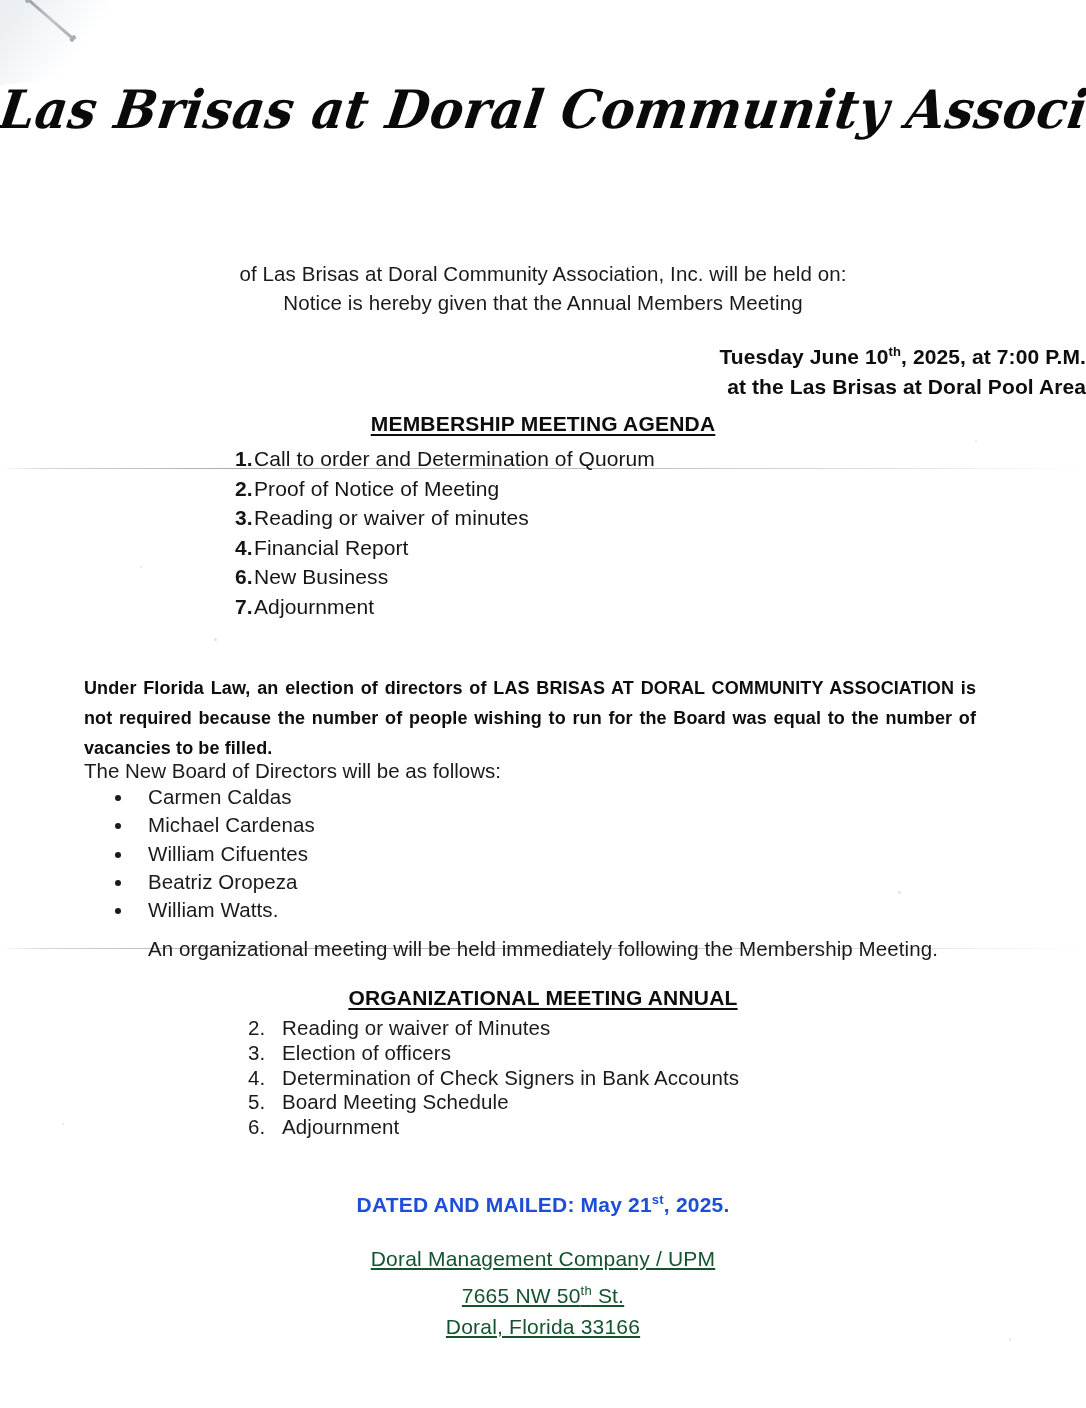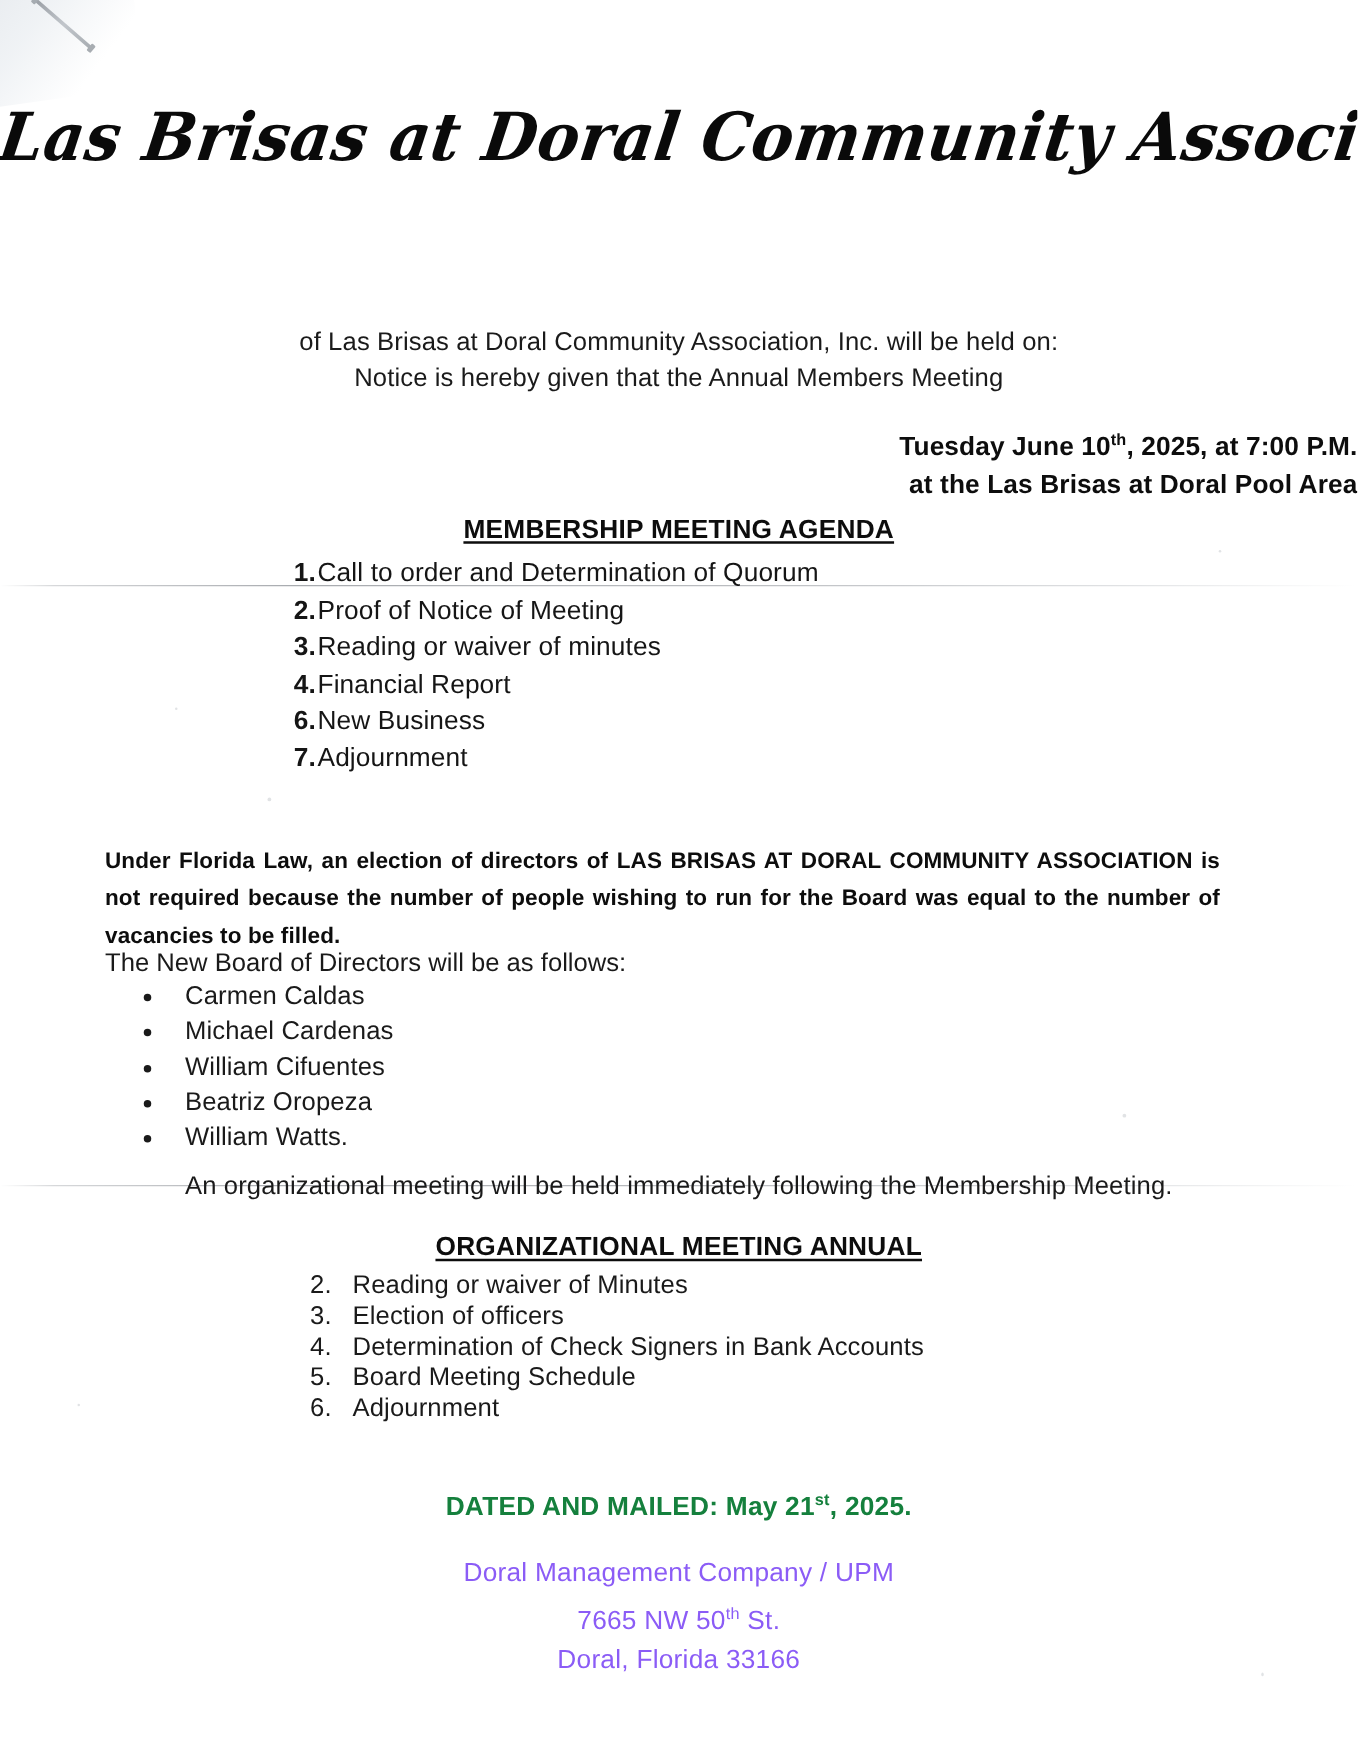--- a/index.html
+++ b/index.html
@@ -268,36 +268,37 @@
   }
 
   .dated {
     position: absolute;
     top: 1192px;
     left: 0;
     right: 0;
     text-align: center;
     font-weight: 700;
     font-size: 21px;
-    color: #15803d;
+    color: #1d4ed8;
     letter-spacing: .2px;
   }
 
   .footer-address {
     position: absolute;
     top: 1243px;
     left: 0;
     right: 0;
     text-align: center;
   }
   .footer-address div {
     font-size: 21px;
     line-height: 31.5px;
-    color: #8b5cf6;
+    color: #14532d;
     letter-spacing: .2px;
+    text-decoration: underline;
   }
 </style>
 </head>
 <body>
 
 <div class="page">
 
   <div class="corner-smudge"></div>
   <div class="staple"></div>
   <div class="fold-line fold-1"></div>

